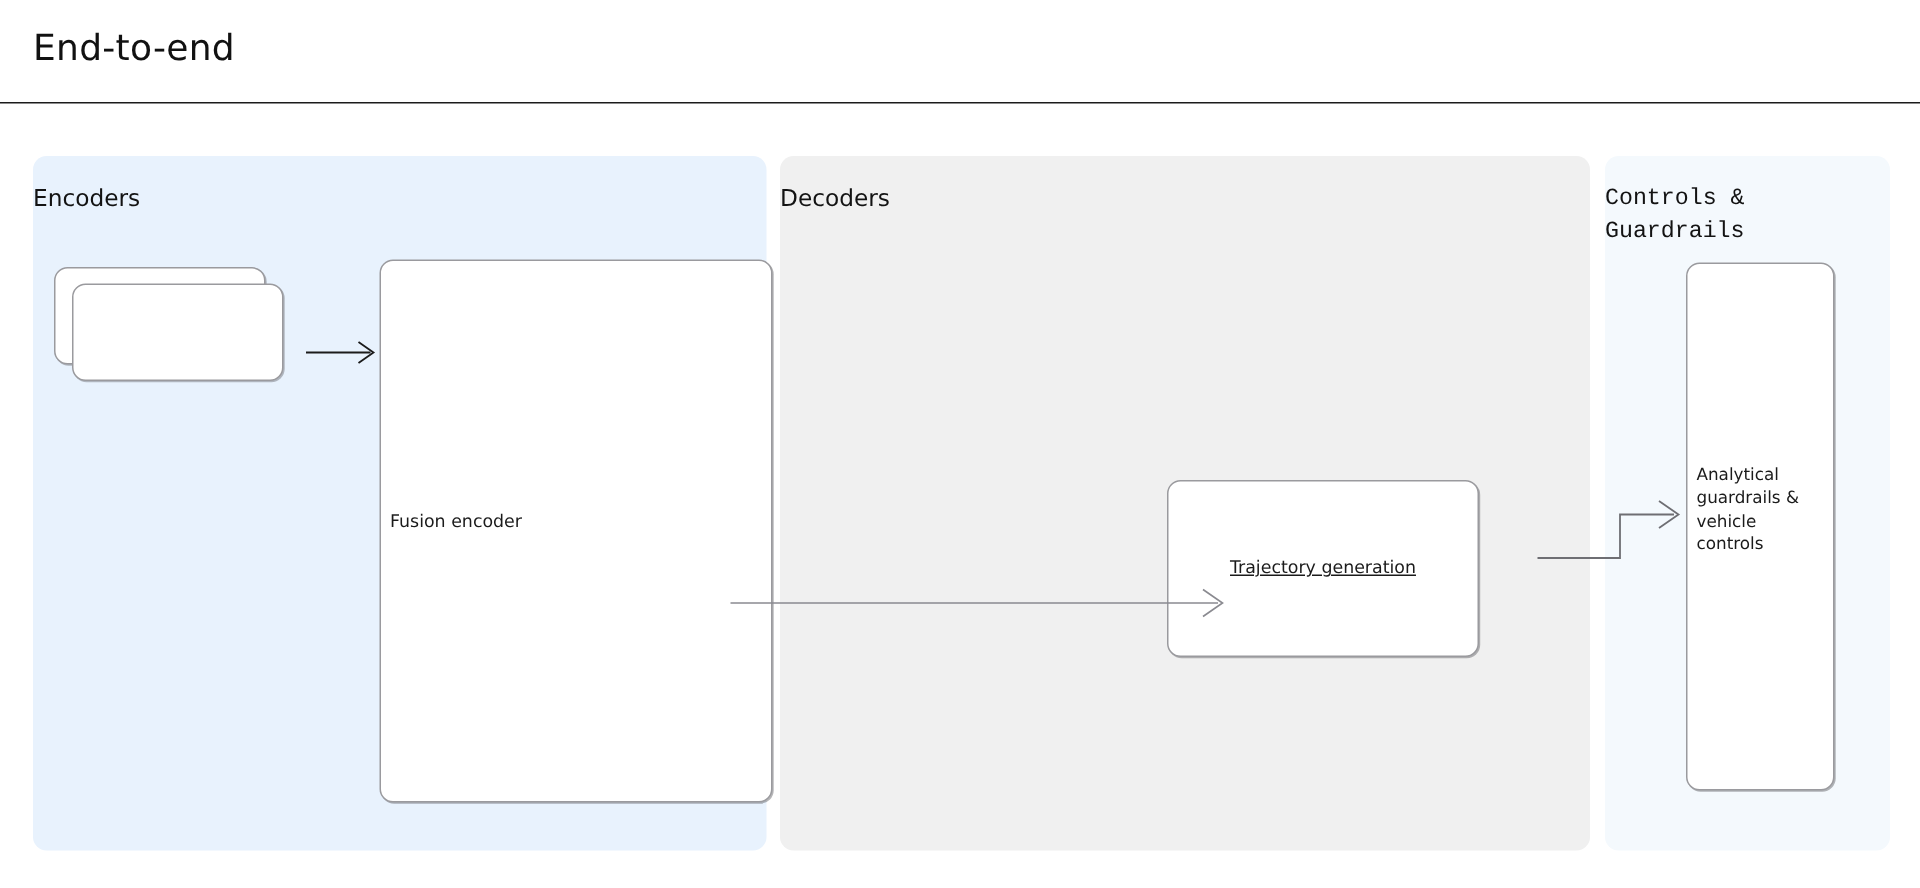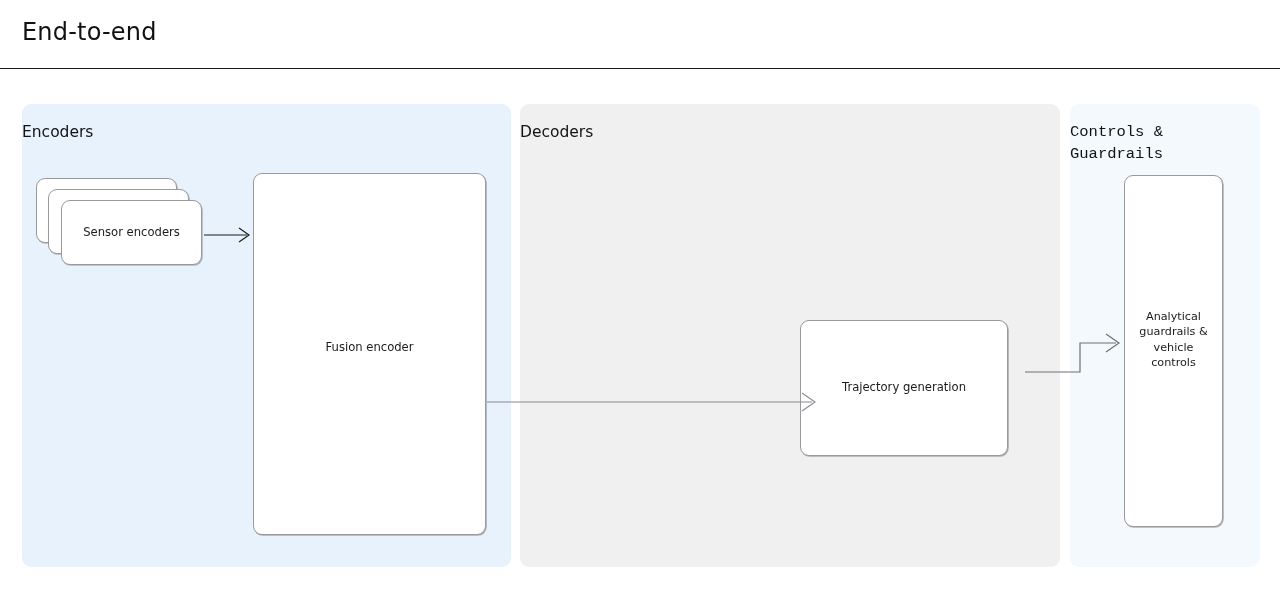--- a/index.html
+++ b/index.html
@@ -84,21 +84,22 @@
   
   .node {
     position: absolute;
     background: #ffffff;
     border: 1px solid #9a9a9e;
     border-radius: 9px;
     box-shadow: 0.8px 0.8px 0 rgba(90,90,95,0.45);
     display: flex;
     align-items: center;
     justify-content: center;
-    text-align: center;
+    text-align: left;
+    text-decoration: underline;
   }
   .node-label {
     font-size: 11.6px;
     line-height: 1.33;
     color: #1b1b1b;
     padding: 0 6px;
   }
 
   
   #sensor-stack {
@@ -123,35 +124,35 @@
     left: 25px; top: 22px;
     display: flex;
     align-items: center;
     justify-content: center;
   }
 
   
   #fusion-encoder {
     left: 253px;
     top: 173px;
-    width: 233px;
+    width: 262px;
     height: 362px;
   }
   #fusion-encoder .node-label {
     position: absolute;
     left: 0; right: 0;
     top: 166px;
   }
 
   
   #trajectory-generation {
-    left: 800px;
+    left: 778px;
     top: 320px;
     width: 208px;
-    height: 136px;
+    height: 118px;
   }
 
   
   #analytical-guardrails {
     left: 1124px;
     top: 175px;
     width: 99px;
     height: 352px;
   }
   #analytical-guardrails .node-label {
@@ -177,23 +178,20 @@
 <div id="page-title">End-to-end</div>
 <div id="title-rule"></div>
 
 <div class="panel" id="panel-encoders">
   <div class="panel-title">Encoders</div>
 </div>
 
 <div id="sensor-stack">
   <div class="stack-card" id="sensor-card-back"></div>
   <div class="stack-card" id="sensor-card-mid"></div>
-  <div class="stack-card" id="sensor-card-front">
-    <span class="node-label">Sensor encoders</span>
-  </div>
 </div>
 
 <div class="node" id="fusion-encoder">
   <span class="node-label">Fusion encoder</span>
 </div>
 
 <div class="panel" id="panel-decoders">
   <div class="panel-title">Decoders</div>
 </div>
 

